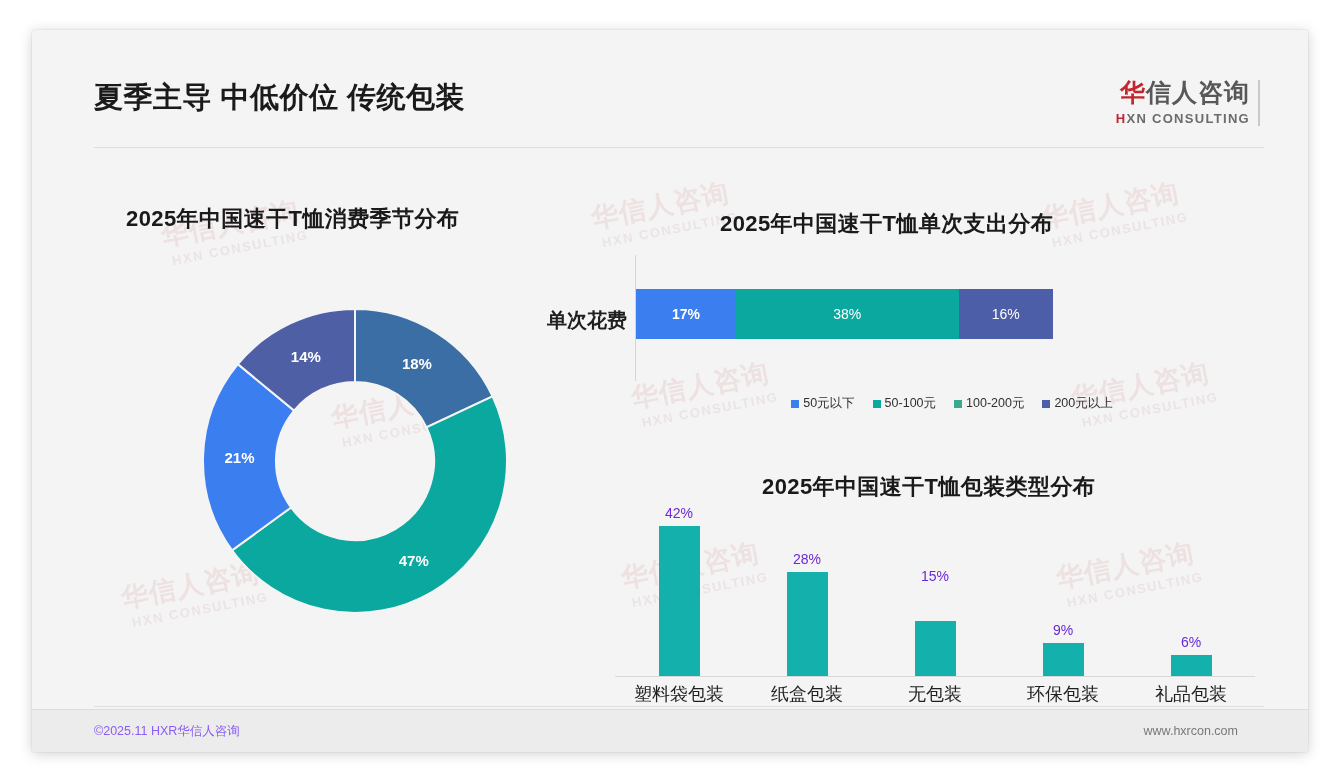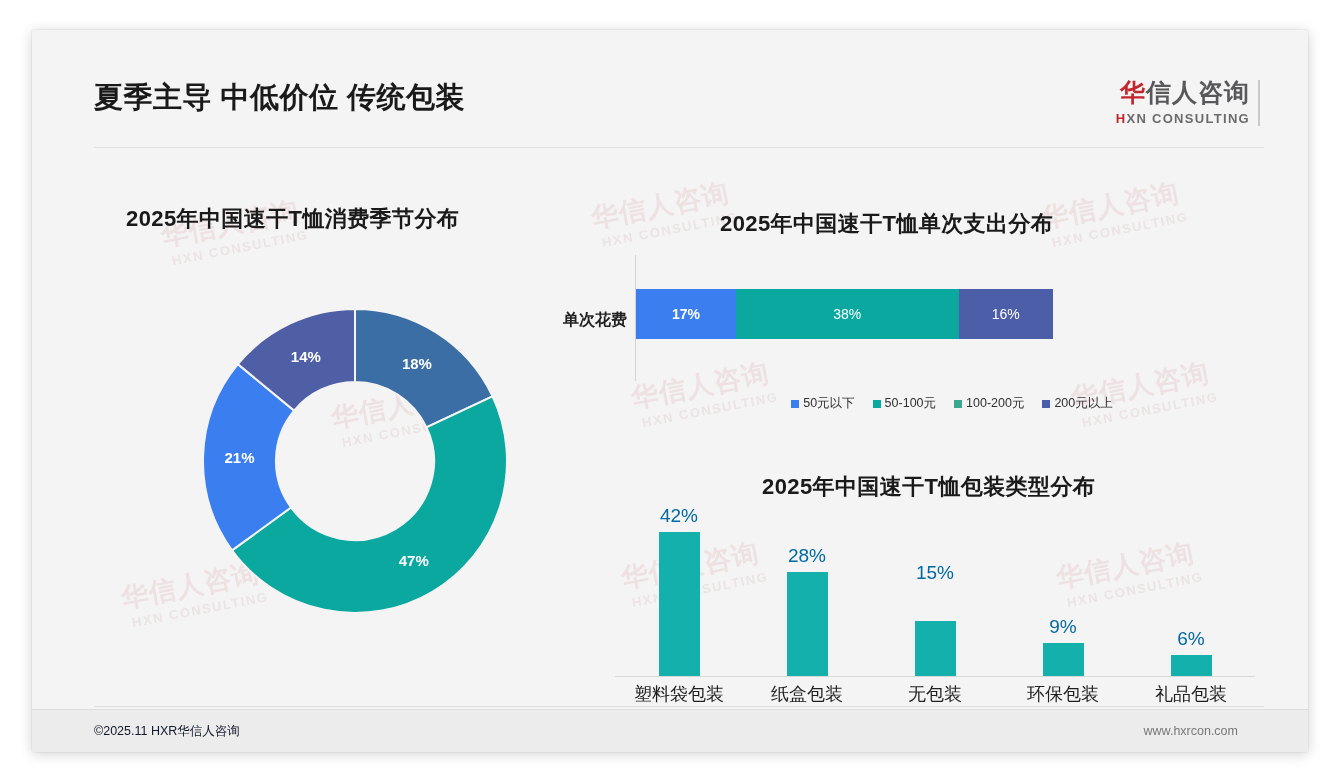--- a/index.html
+++ b/index.html
@@ -162,21 +162,21 @@
     width: 1px;
     height: 126px;
     background: #d5d5d5;
   }
   #stack-row-label {
     position: absolute;
     left: -95px;
     top: 140px;
     width: 90px;
     text-align: right;
-    font-size: 16px;
+    font-size: 20px;
     font-weight: 700;
     color: #202020;
     transform: translateY(-50%);
   }
   #stack-bar {
     position: absolute;
     left: 4px;
     top: 109px;
     width: 587px;
     height: 50px;
@@ -231,22 +231,22 @@
     position: absolute;
     bottom: 0;
     width: 128px;
     height: 100%;
     display: flex;
     flex-direction: column;
     justify-content: flex-end;
     align-items: center;
   }
   .col-value {
-    font-size: 19px;
-    color: #0369a1;
+    font-size: 14px;
+    color: #6d28d9;
     margin-bottom: 5px;
   }
   .col-bar { width: 41px; }
   .col-xlabel {
     position: absolute;
     top: 232px;
     width: 128px;
     text-align: center;
     font-size: 18px;
     color: #1f1f1f;
@@ -278,21 +278,21 @@
     height: 42px;
     background: #ececec;
     border-top: 1px solid #dcdcdc;
   }
   #footer-left {
     position: absolute;
     left: 62px;
     top: 21px;
     transform: translateY(-50%);
     font-size: 12.5px;
-    color: #0f172a;
+    color: #8b5cf6;
     white-space: nowrap;
   }
   #footer-right {
     position: absolute;
     right: 70px;
     top: 21px;
     transform: translateY(-50%);
     font-size: 12.5px;
     color: #787878;
     white-space: nowrap;

